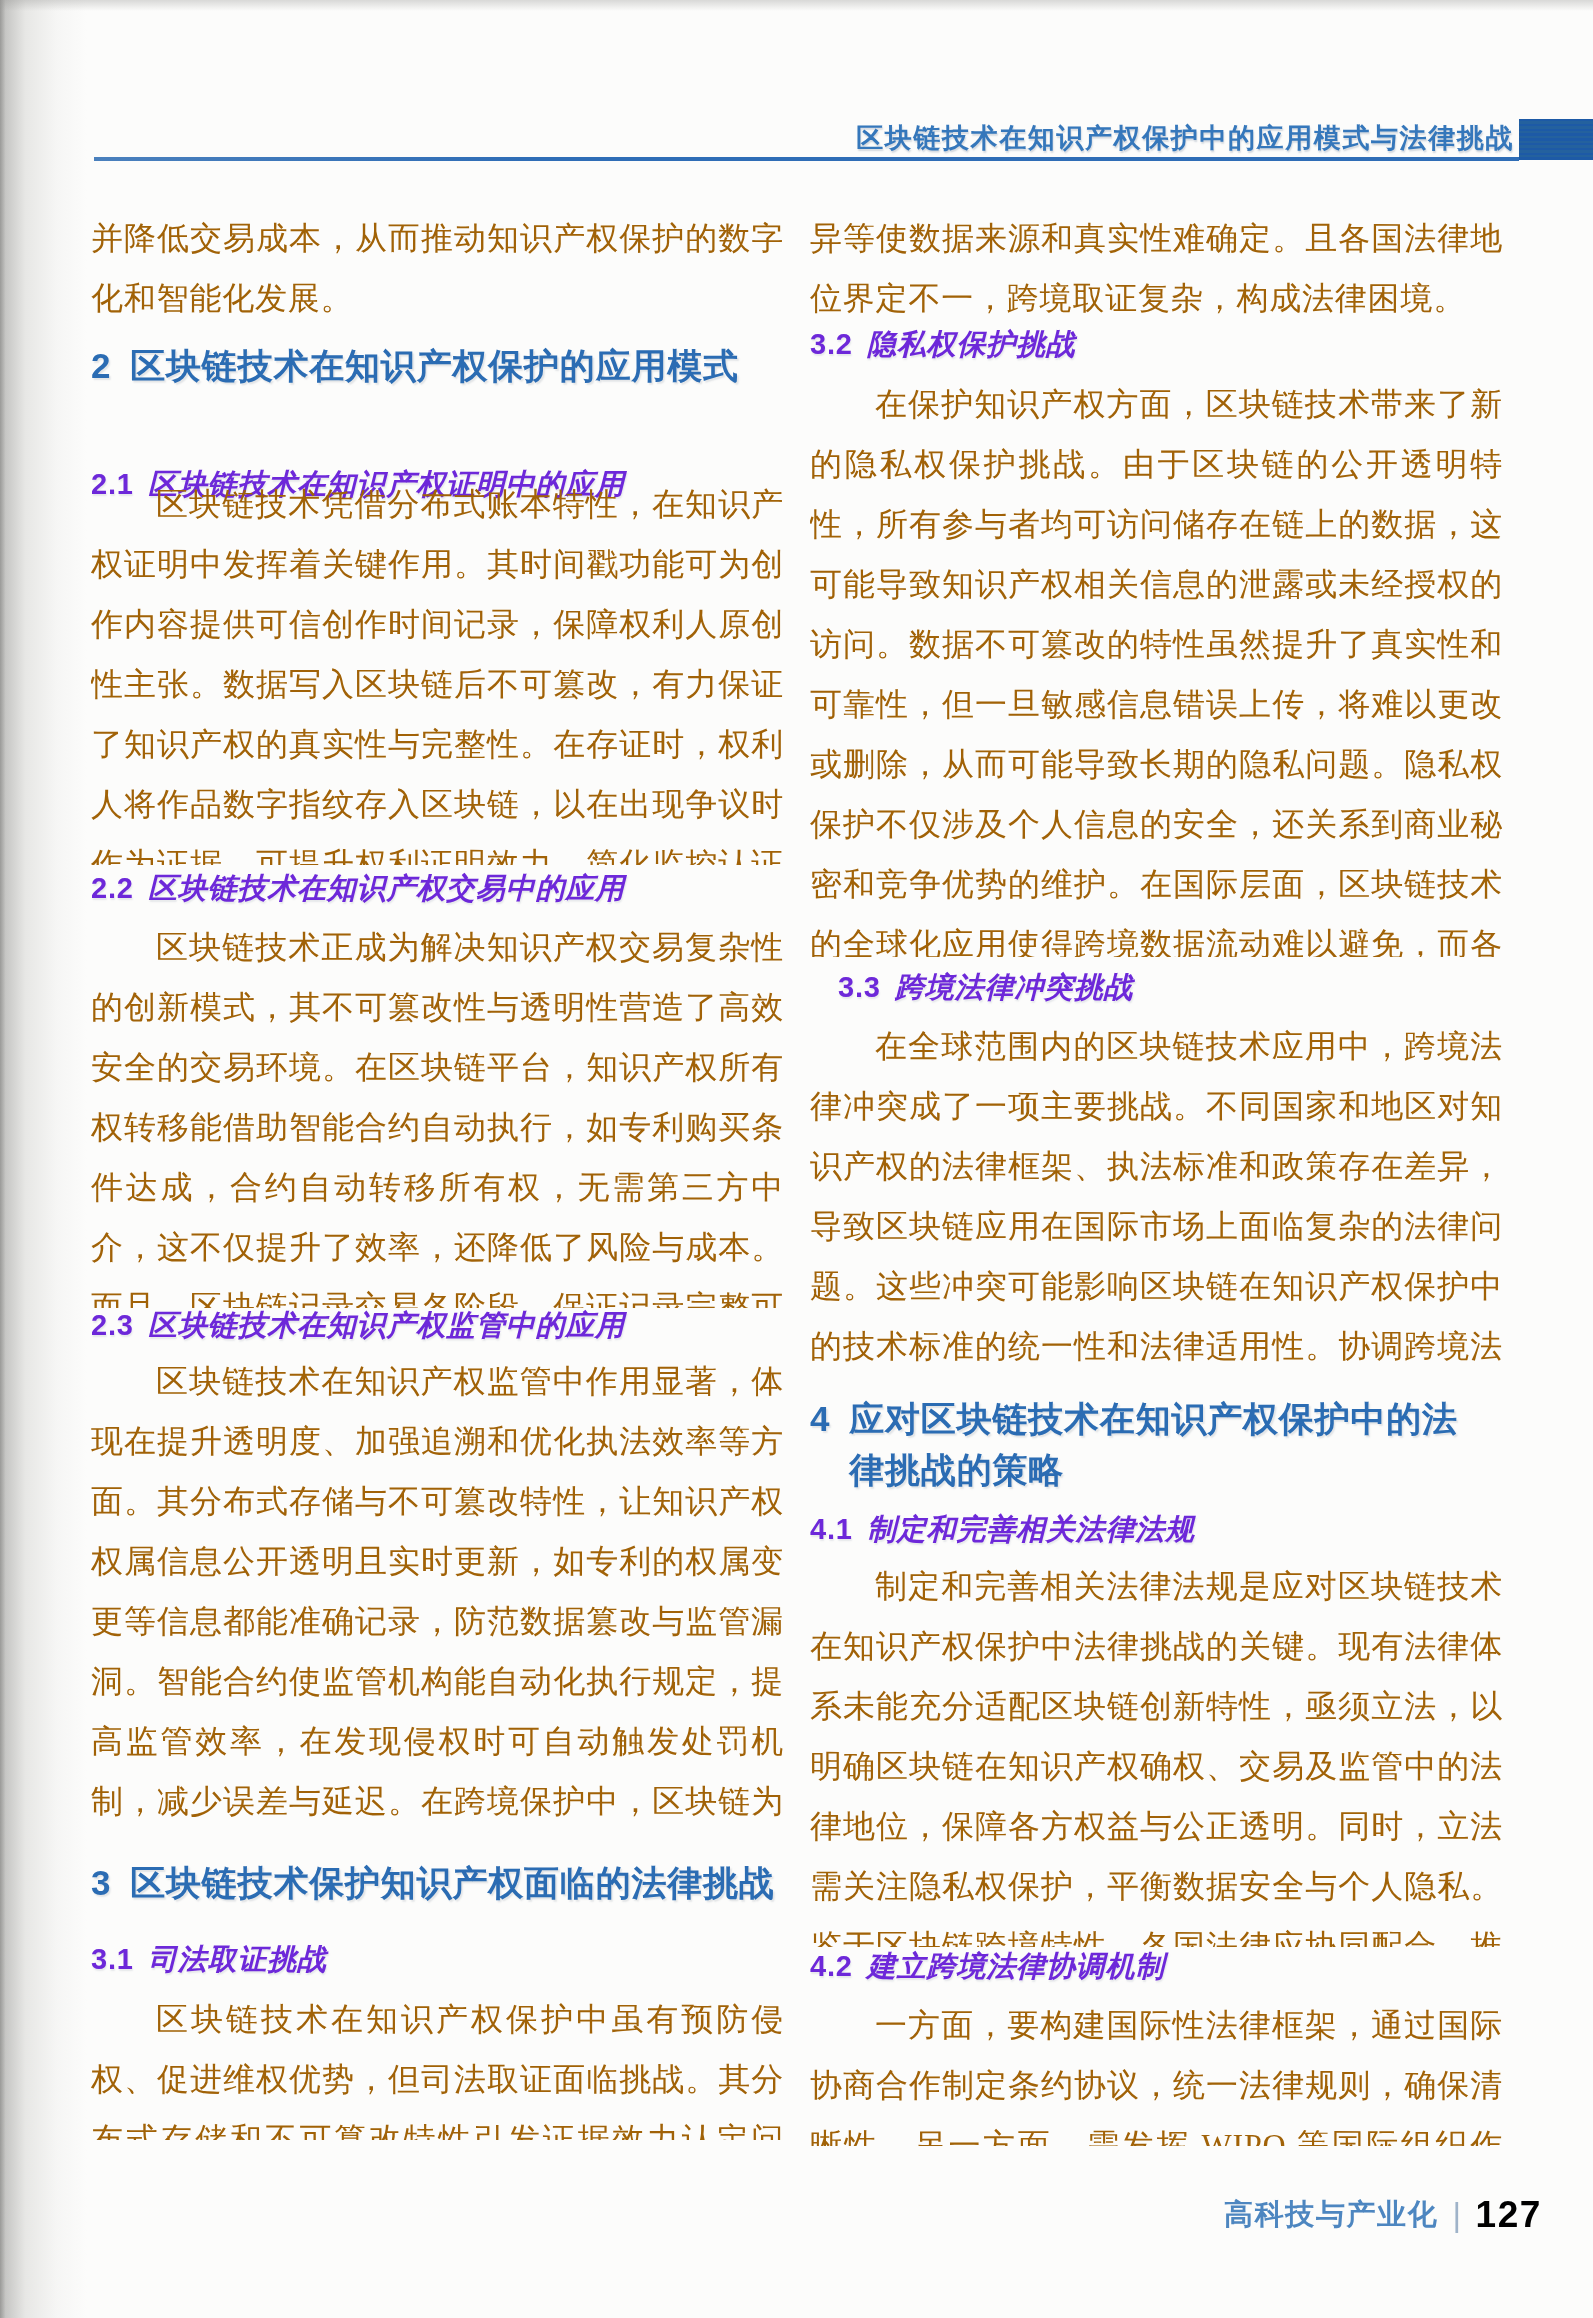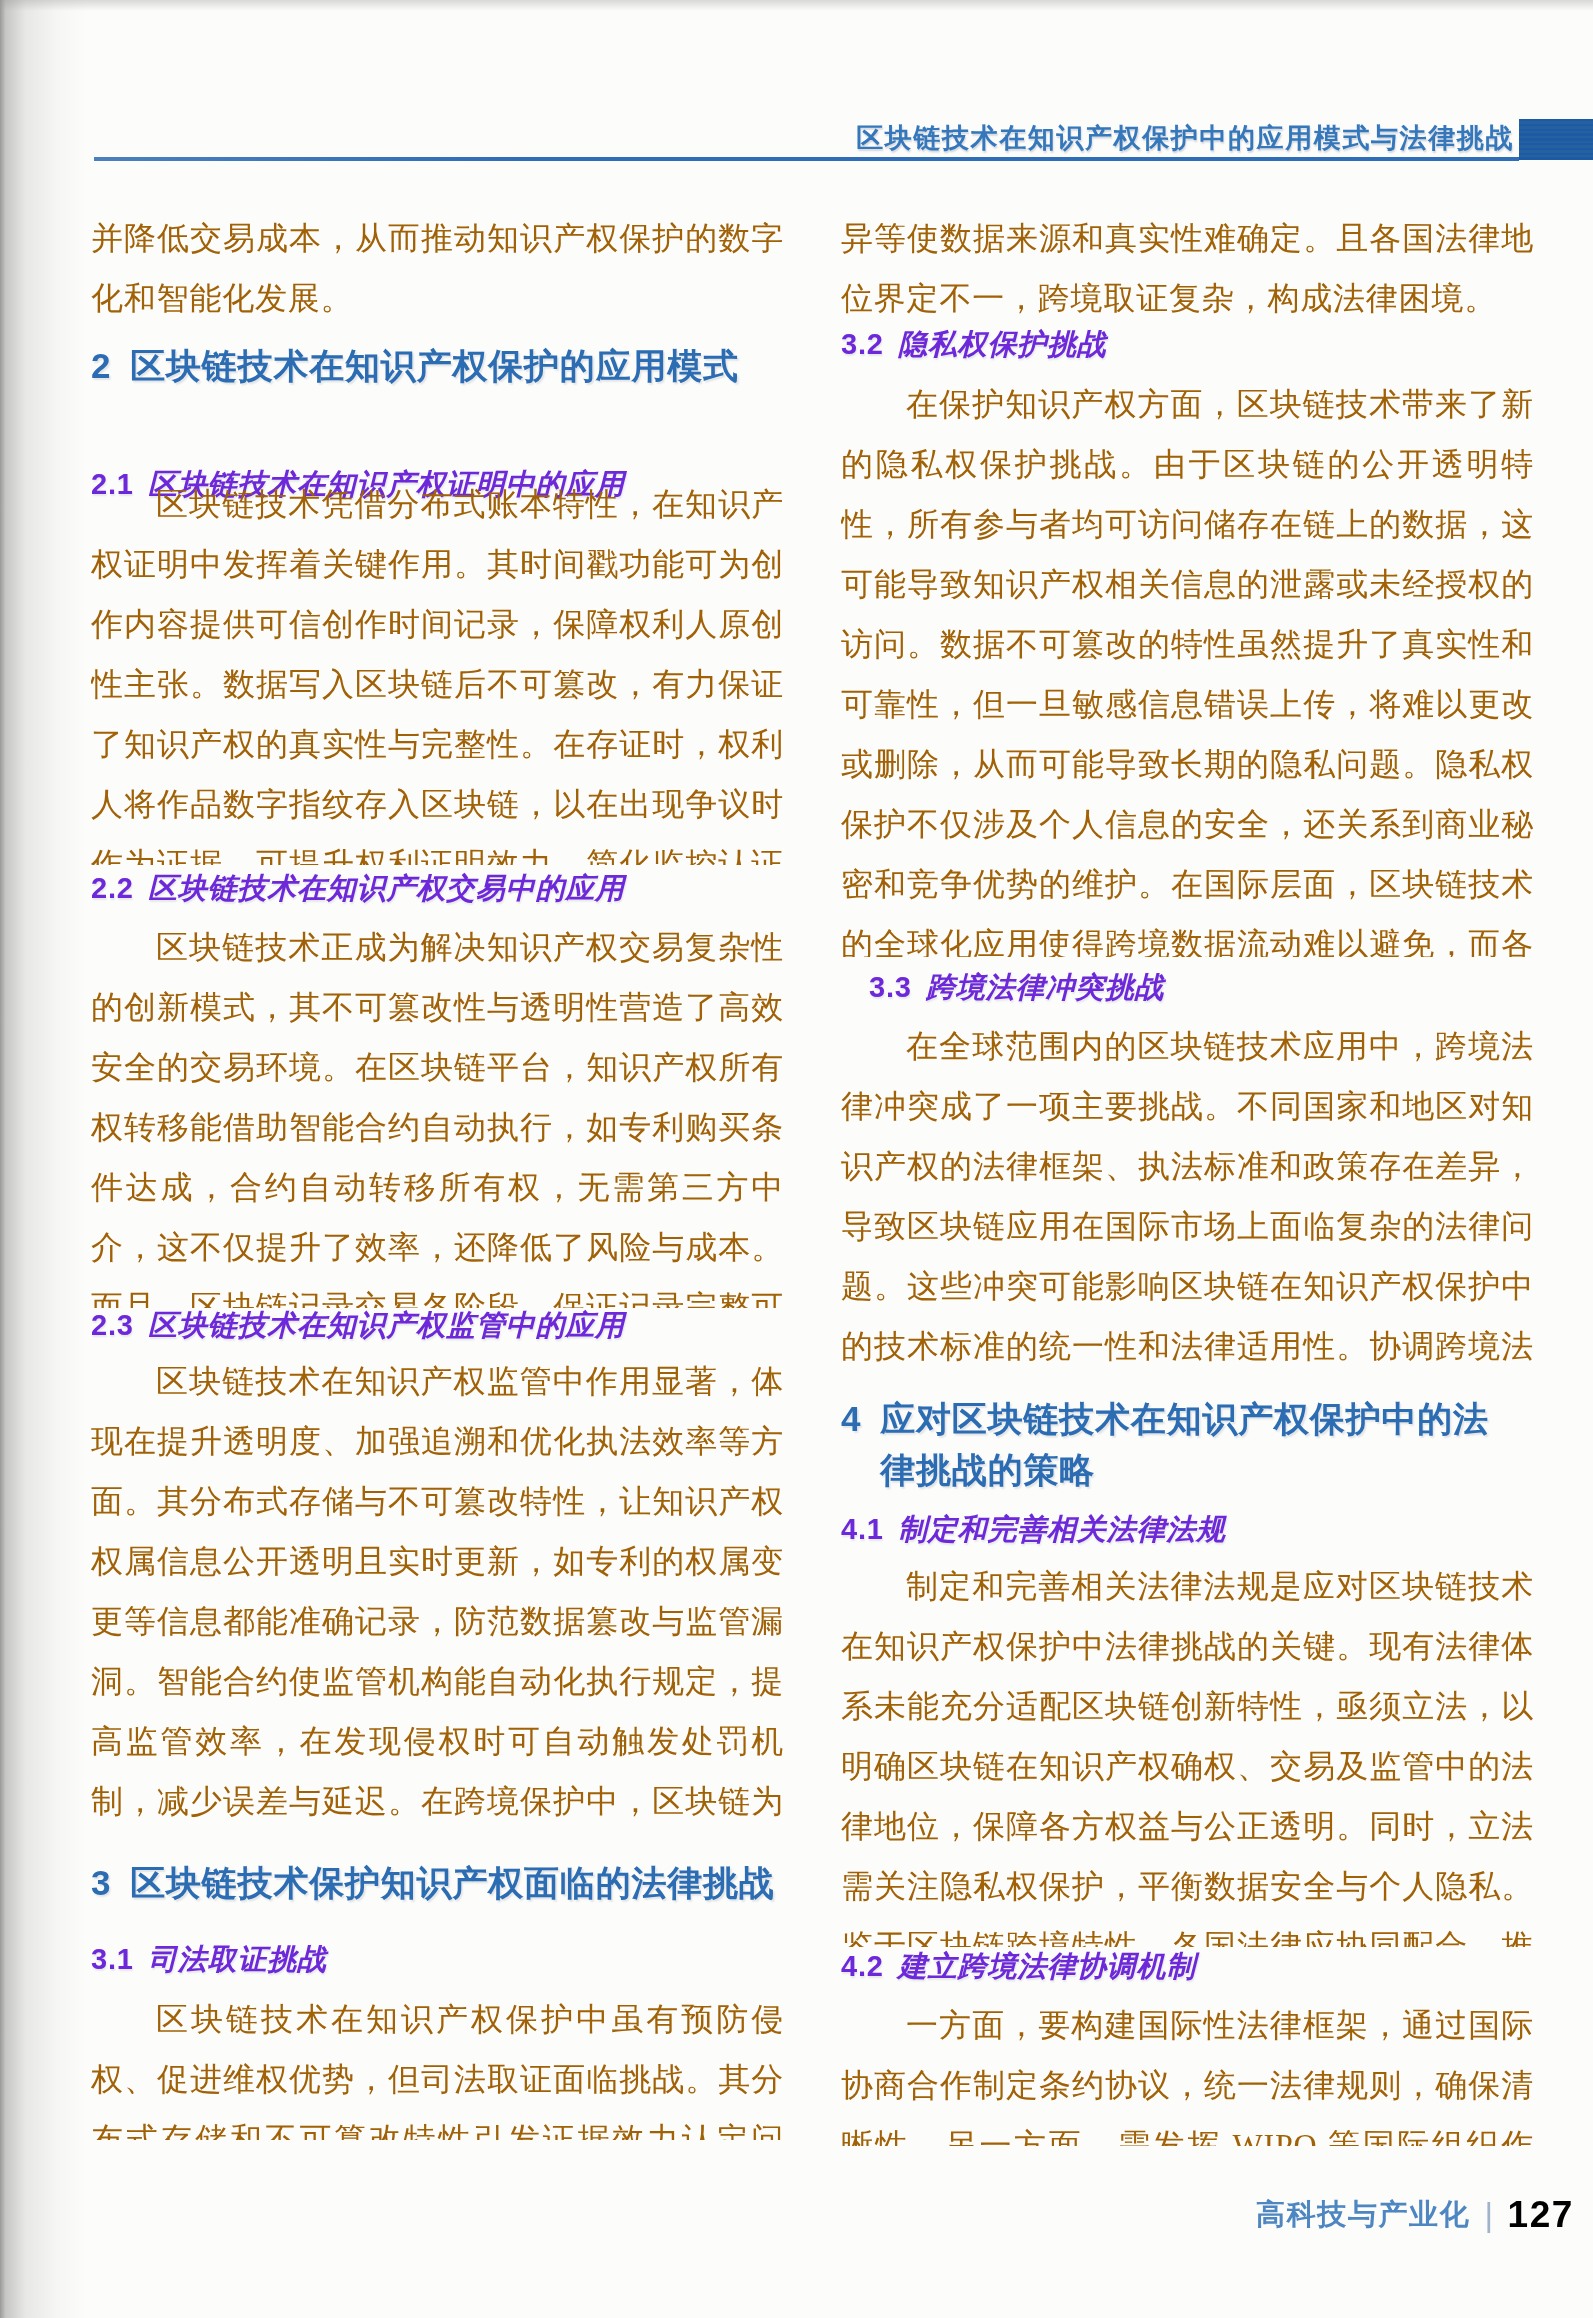--- a/index.html
+++ b/index.html
@@ -35,21 +35,21 @@
     position:absolute;left:94px;top:157px;width:1425px;height:4px;
     background:linear-gradient(90deg,#4a80bd,#2f6db6 30%,#2f6db6);
   }
   .header-block{
     position:absolute;left:1519px;top:119px;width:75px;height:41px;
     background:repeating-linear-gradient(180deg,#1d5aa6 0px,#1d5aa6 2.4px,#24619e 2.4px,#24619e 4.8px);
   }
   
   .blk{position:absolute;overflow:hidden;}
   .col-l{left:91px;width:693px;}
-  .col-r{left:841px;width:693px;}
+  .col-r{left:810px;width:693px;}
   .body-para{
     font-size:32px;line-height:60px;letter-spacing:0.8px;
     text-align:justify;color:#a16207;
   }
   .indent{text-indent:65px;}
   .section-heading{
     display:flex;align-items:flex-start;
     font-family:"Liberation Sans","DejaVu Sans",sans-serif;
     font-weight:bold;color:#2b6cb3;
     font-size:35px;line-height:51px;letter-spacing:0.8px;
@@ -62,21 +62,21 @@
     display:flex;align-items:flex-start;
     font-family:"Liberation Sans","DejaVu Sans",sans-serif;
     font-weight:bold;color:#6d28d9;
     font-size:29px;line-height:41px;letter-spacing:0.8px;
     text-shadow:0.8px 1.6px 1.6px rgba(110,120,140,.15);
   }
   .sub-heading .num{flex:0 0 auto;margin-right:14.3px;}
   .sub-heading .title{flex:1 1 auto;font-style:italic;}
   
   .footer{
-    position:absolute;left:1169px;top:2187px;width:405px;height:56px;
+    position:absolute;left:1137px;top:2187px;width:405px;height:56px;
     display:flex;align-items:center;justify-content:flex-end;gap:14.3px;
     font-family:"Liberation Sans","DejaVu Sans",sans-serif;
     text-align:right;
   }
   .footer .journal{font-size:29px;font-weight:bold;color:#4d86c0;letter-spacing:1.6px;}
   .footer .divider{font-size:33px;color:#9fb3c9;font-weight:normal;}
   .footer .pageno{font-size:37px;font-weight:bold;color:#000000;letter-spacing:1.6px;}
 </style>
 </head>
 <body>

